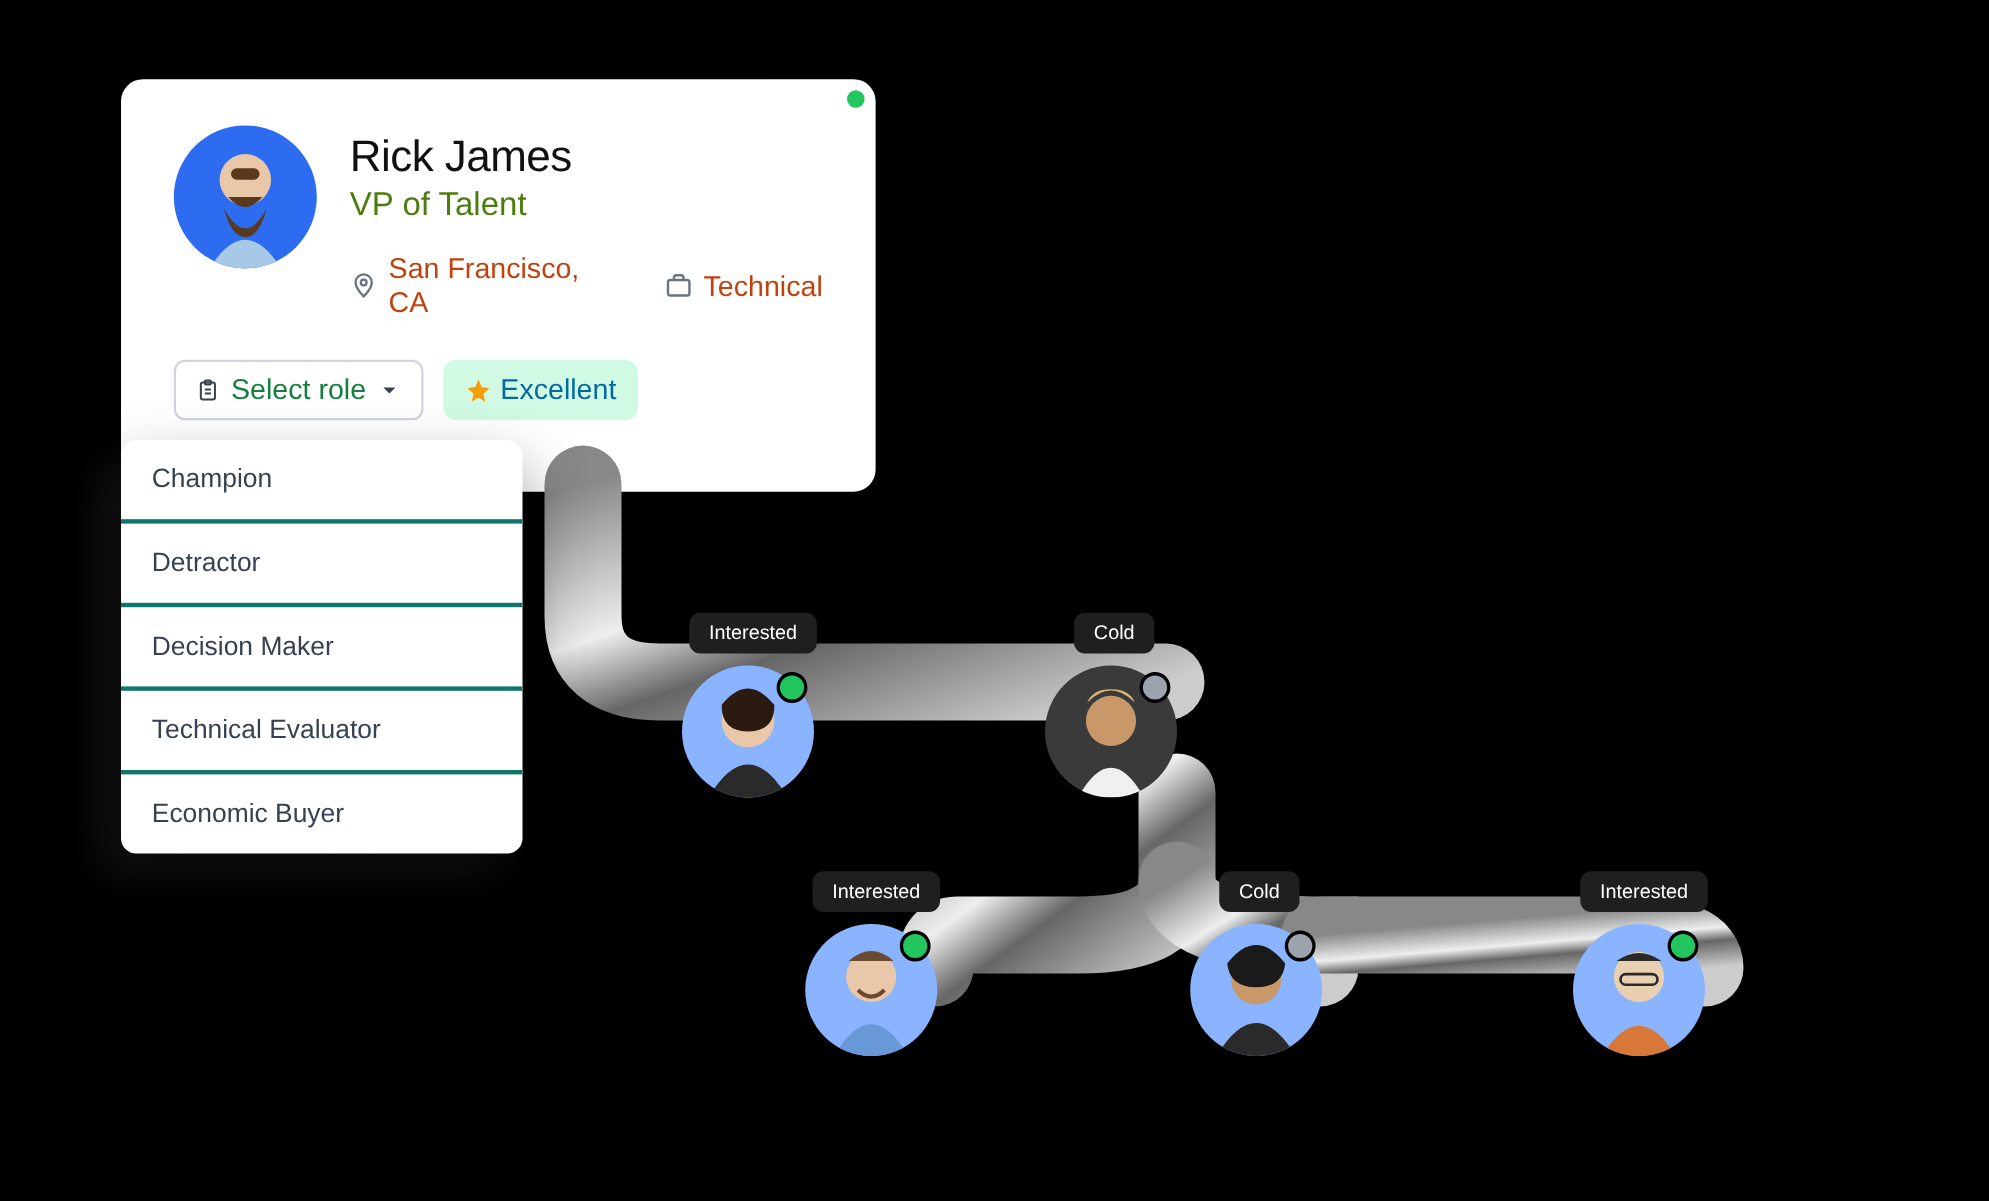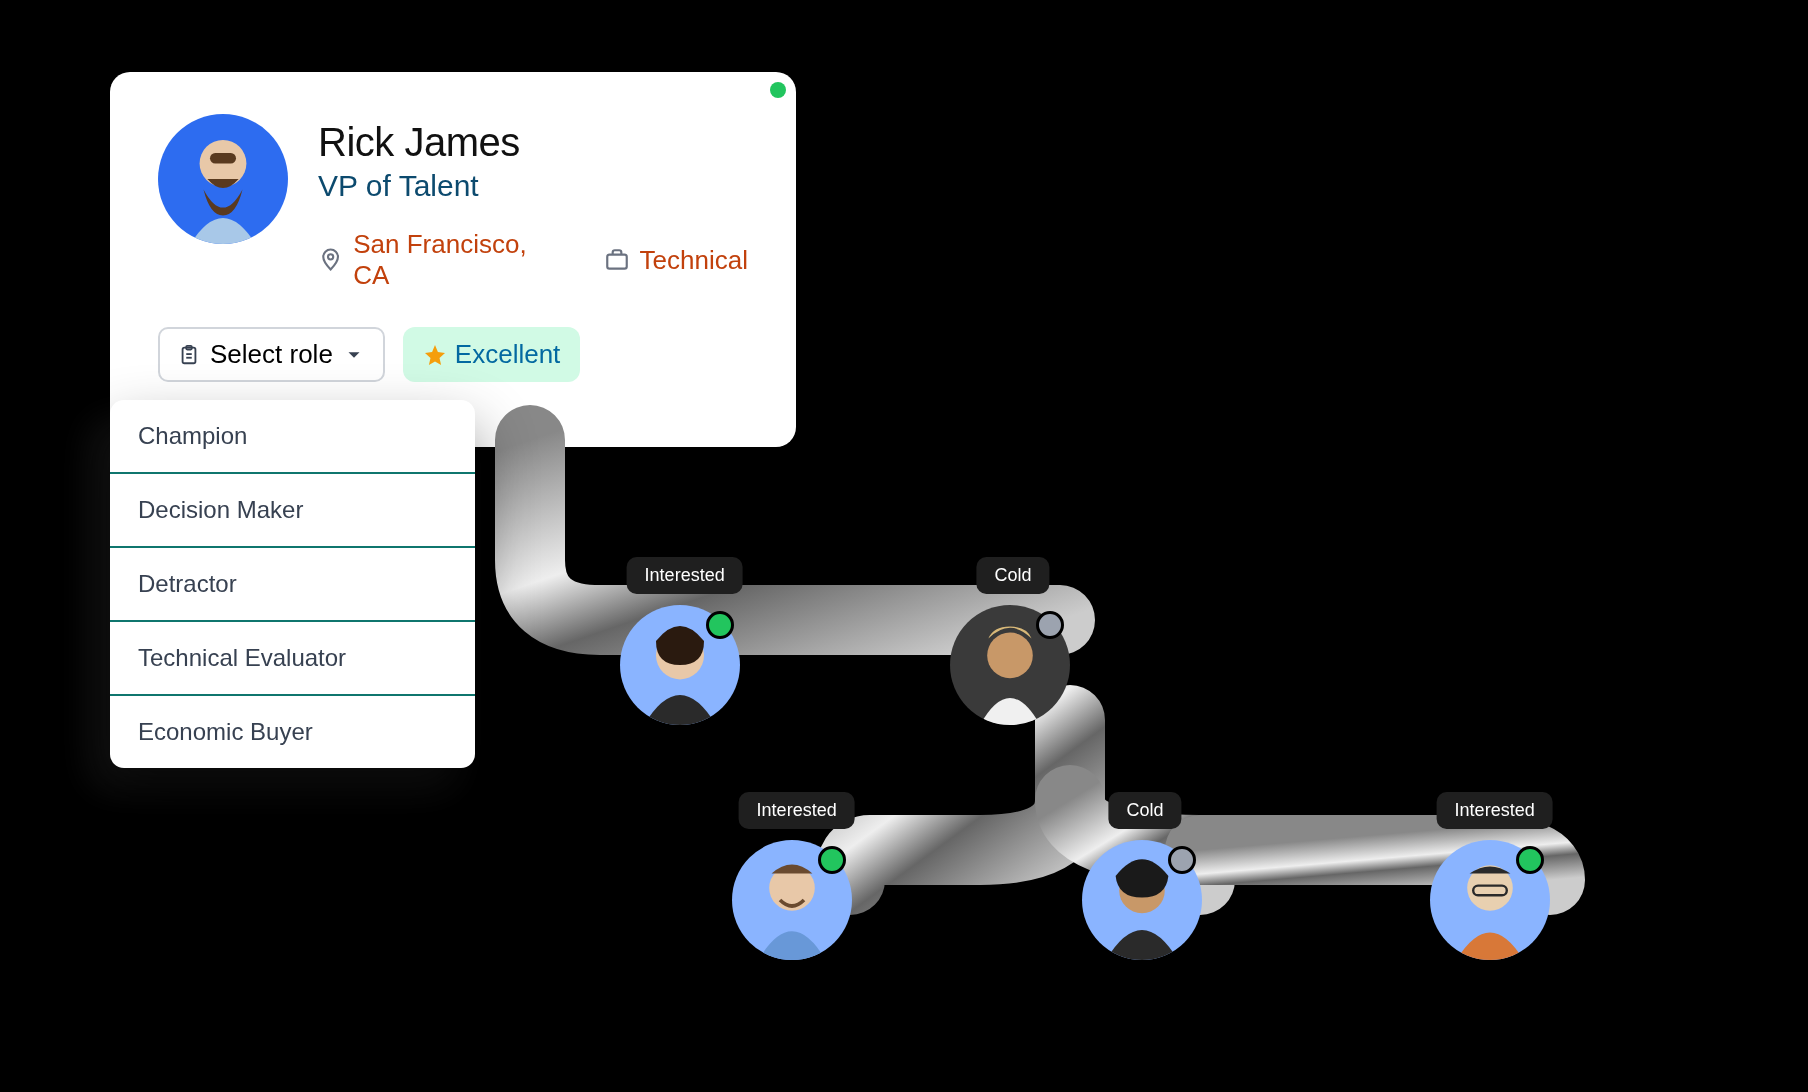--- a/index.html
+++ b/index.html
@@ -36,29 +36,29 @@
       overflow: hidden;
     }
     .avatar-main svg { width: 100%; height: 100%; }
     .status-dot {
       position: absolute; top: 10px; right: 10px;
       width: 16px; height: 16px; border-radius: 50%;
       background: #22c55e;
     }
     .card-info { padding-top: 6px; }
     .name { font-size: 40px; font-weight: 500; color: #111; letter-spacing: -.5px; }
-    .title { font-size: 30px; color: #0c4a6e; margin-top: 4px; }
+    .title { font-size: 30px; color: #4d7c0f; margin-top: 4px; }
     .meta-row { display: flex; gap: 40px; margin-top: 26px; align-items: center; }
     .meta-item { display: flex; align-items: center; gap: 10px; font-size: 26px; color: #c2410c; }
     .meta-item svg { width: 26px; height: 26px; }
     .controls-row { display: flex; gap: 18px; margin-top: 36px; align-items: flex-start; }
     .role-select {
       display: inline-flex; align-items: center; gap: 10px;
       border: 2px solid #d1d5db; border-radius: 10px;
-      padding: 10px 18px; font-size: 26px; color: #000000;
+      padding: 10px 18px; font-size: 26px; color: #15803d;
       background: #fff; cursor: pointer;
     }
     .role-select svg { width: 22px; height: 22px; }
     .chevron { width: 18px; height: 18px; }
     .excellent-badge {
       display: inline-flex; align-items: center; gap: 8px;
       background: #d1fae5; color: #0369a1;
       border-radius: 12px; padding: 12px 20px; font-size: 26px; font-weight: 500;
     }
     .star { width: 24px; height: 24px; }
@@ -80,21 +80,21 @@
       inset: -60px -20px -60px -60px;
       border-radius: 20px;
       background: radial-gradient(circle, rgba(255,255,255,.25) 1px, transparent 1px) 0 0/6px 6px;
       z-index: -1;
       filter: blur(0.3px);
     }
     .dropdown-item {
       padding: 22px 28px;
       font-size: 24px;
       color: #374151;
-      border-bottom: 2px solid #0f766e;
+      border-bottom: 4px solid #0f766e;
       cursor: pointer;
     }
     .dropdown-item:last-child { border-bottom: none; }
     
     .connectors {
       position: absolute;
       left: 0; top: 0;
       width: 100%; height: 100%;
       z-index: 1;
       pointer-events: none;
@@ -204,22 +204,22 @@
       <svg class="star" viewBox="0 0 24 24" fill="#f59e0b">
             <path d="M12 2l2.9 6.9L22 10l-5.5 5 1.6 7L12 18.5 5.9 22l1.6-7L2 10l7.1-1.1z"></path>
           </svg>
       <span>Excellent</span>
     </div>
   </div>
 </div>
 
 <div class="dropdown">
   <div class="dropdown-item">Champion</div>
+  <div class="dropdown-item">Detractor</div>
   <div class="dropdown-item">Decision Maker</div>
-  <div class="dropdown-item">Detractor</div>
   <div class="dropdown-item">Technical Evaluator</div>
   <div class="dropdown-item">Economic Buyer</div>
 </div>
 
 <div id="nodes-container">
       <div class="node" style="left: 620px; top: 605px;">
         <div class="node-label">Interested</div>
         <div class="node-avatar">
           <svg viewBox="0 0 100 100">
             <path d="M20 100 q30 -50 60 0z" fill="#2a2a2a"></path>

